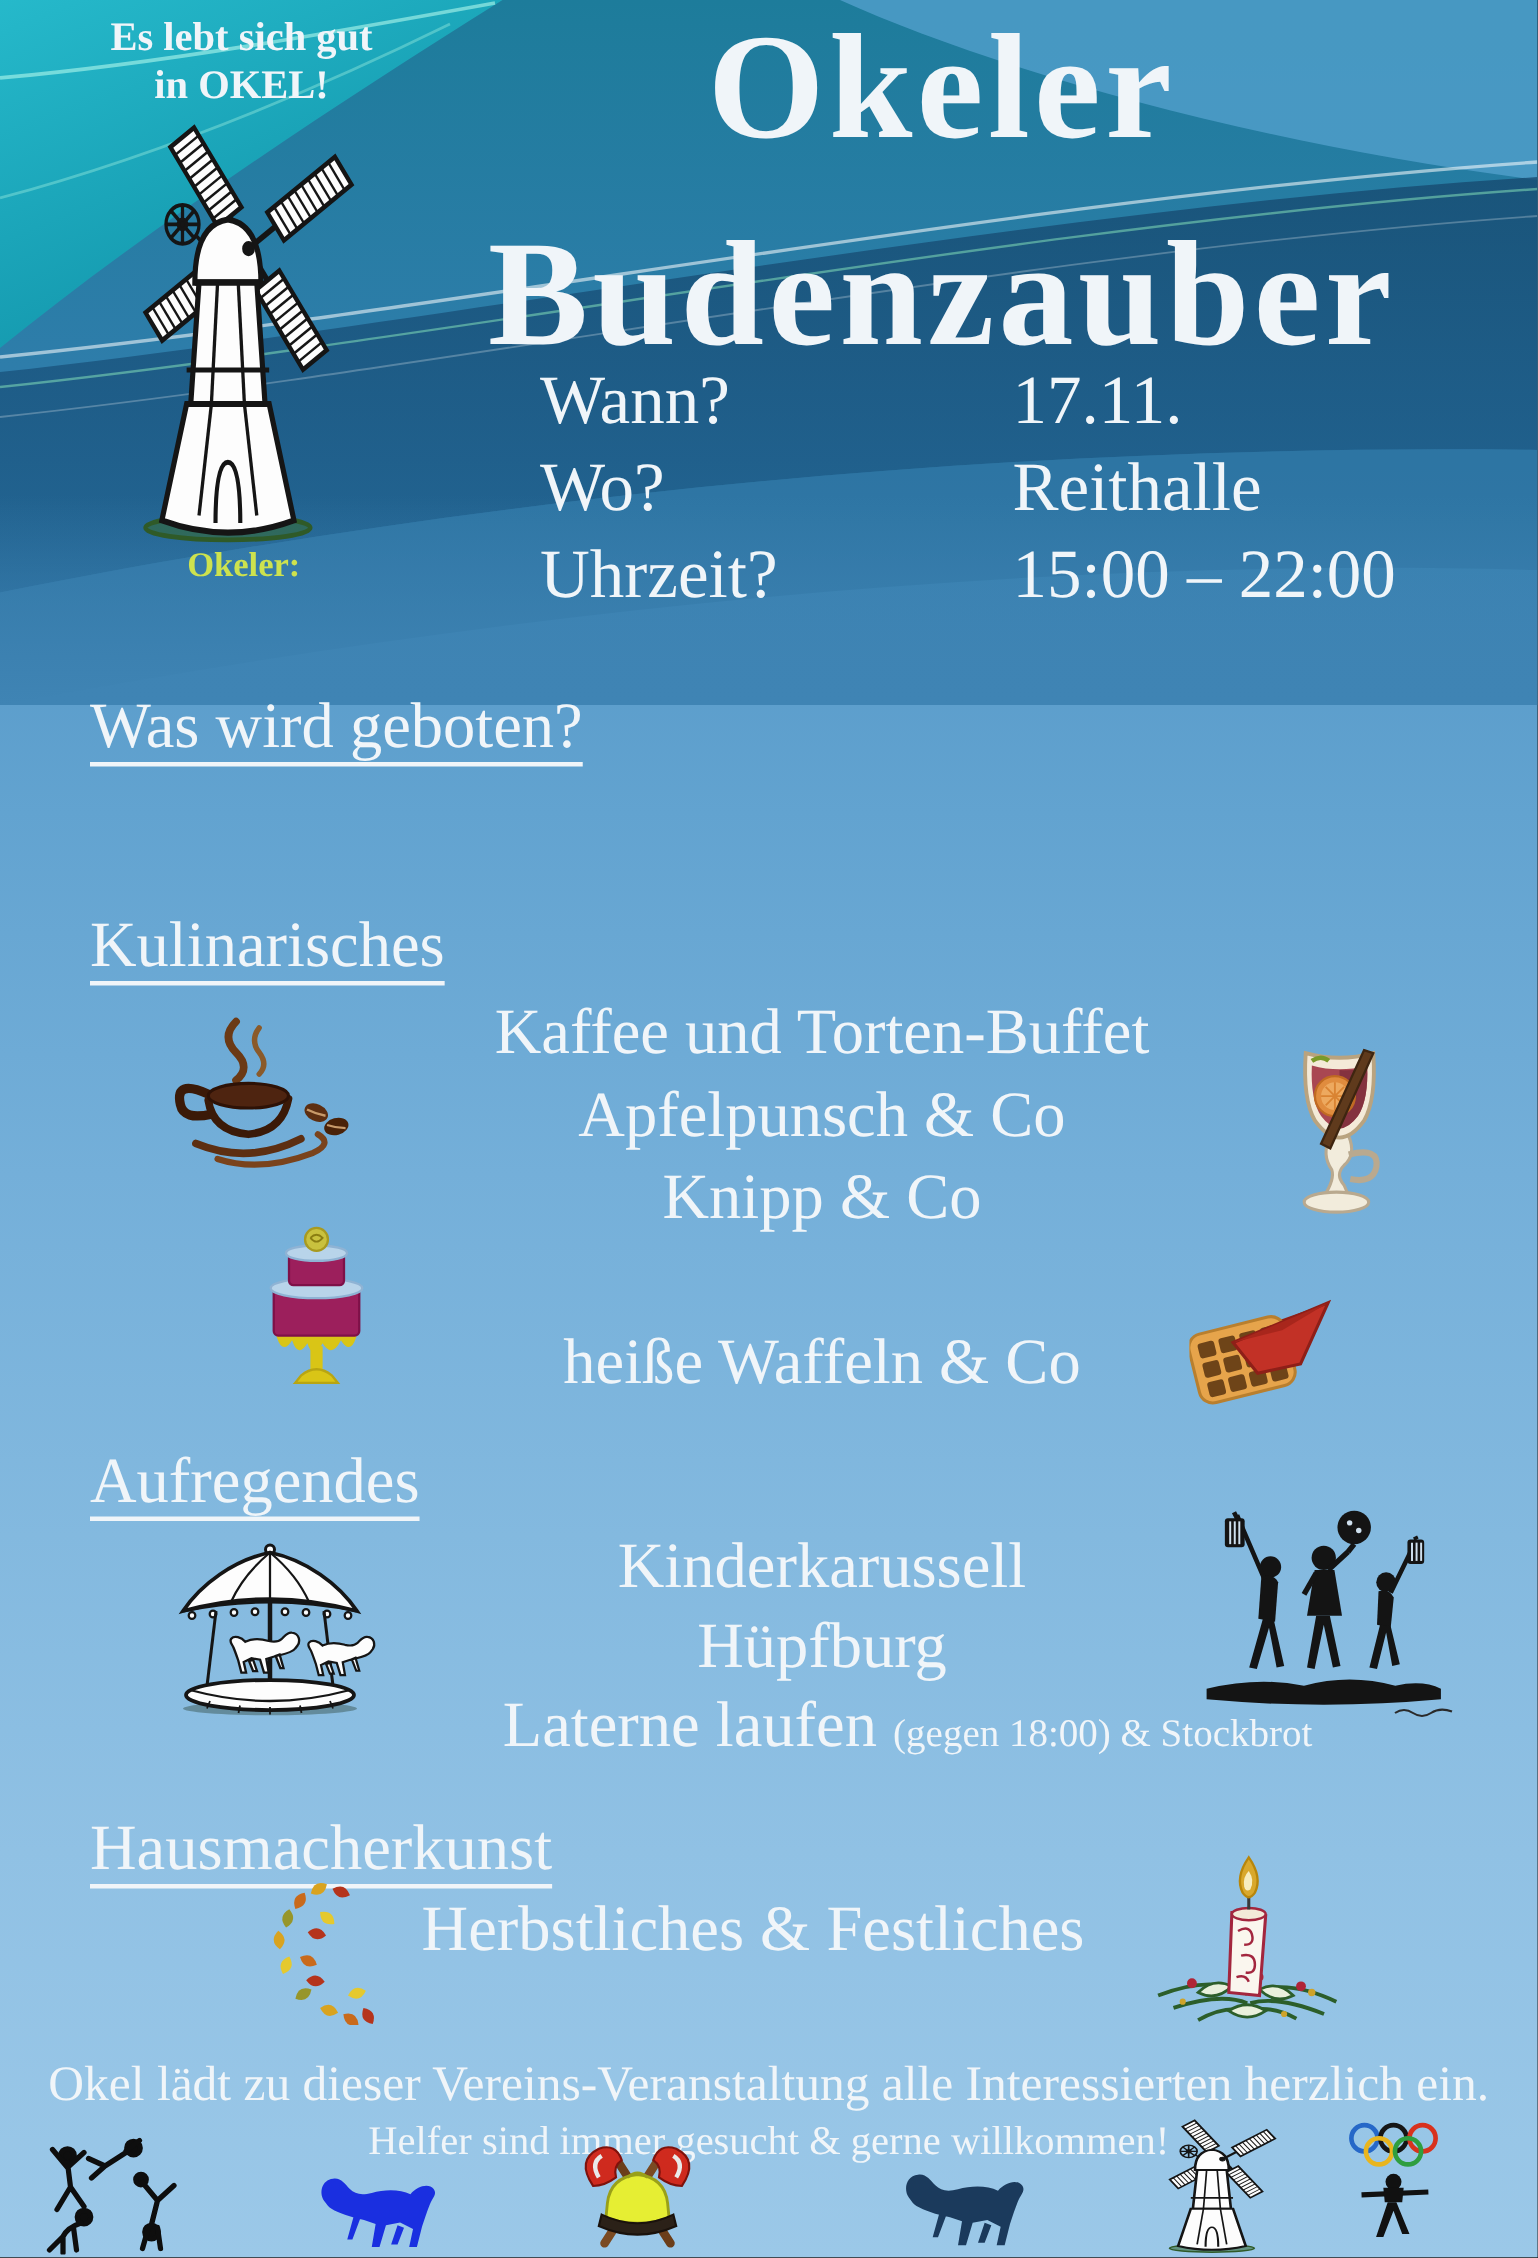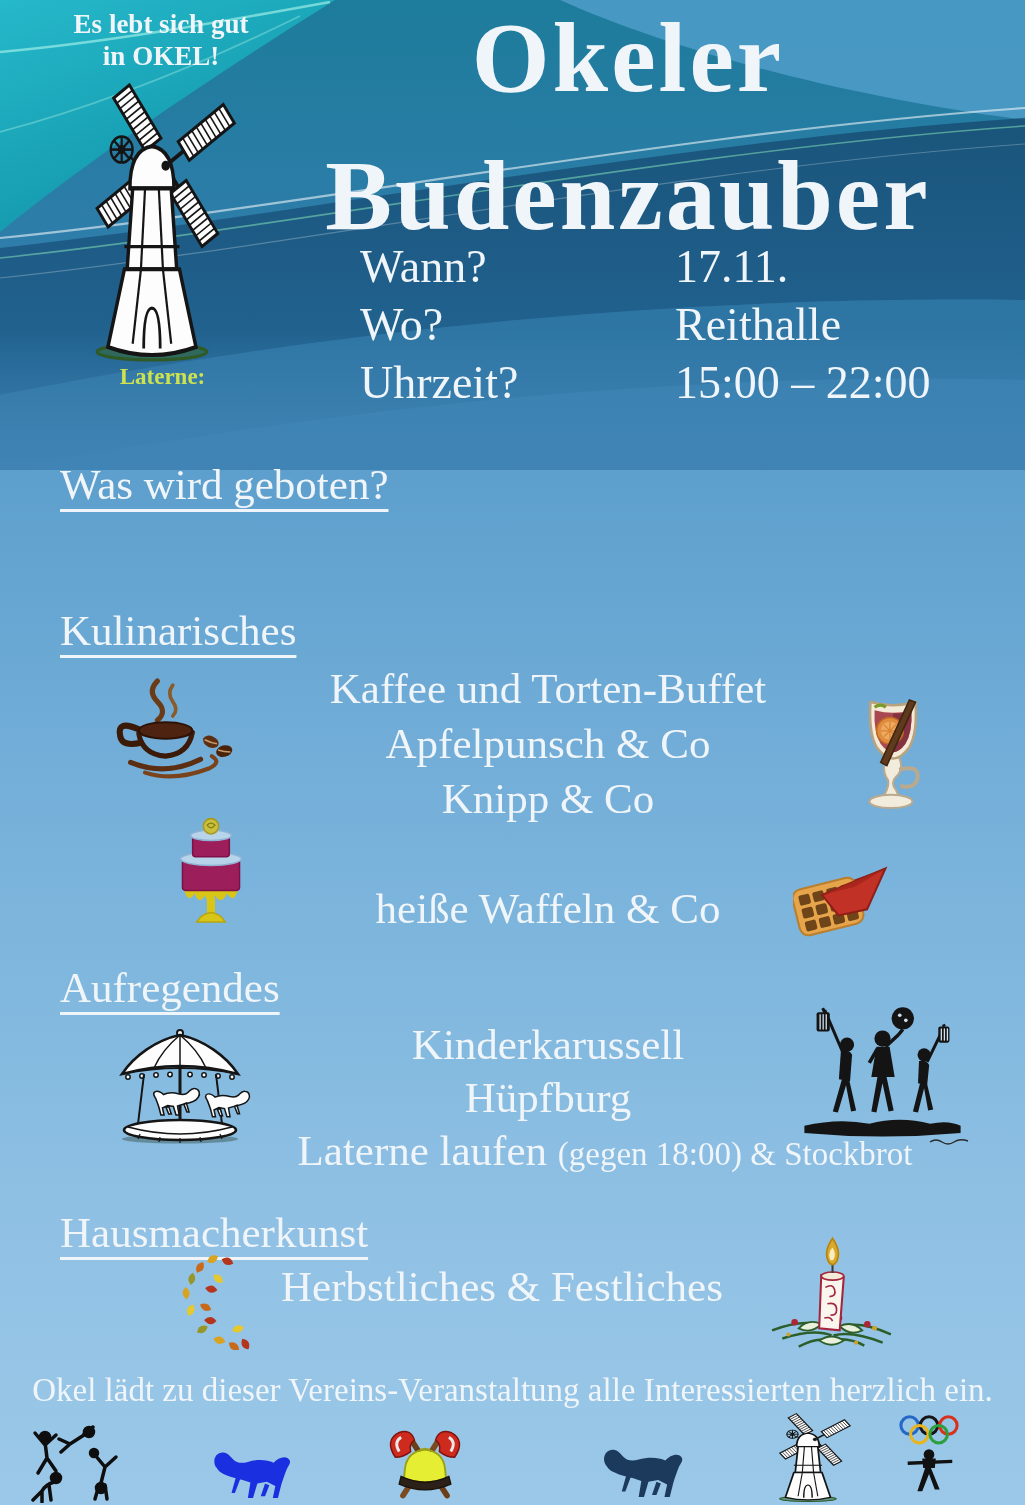--- a/index.html
+++ b/index.html
@@ -18,21 +18,21 @@
   .title2{left:230px;top:138px;width:796px;font-size:100px;font-weight:700;letter-spacing:3px;}
   .contact1{left:40px;top:364px;width:245px;font-size:23px;font-weight:700;color:#cde24e;}
   .contact2{left:10px;top:390px;width:305px;font-size:25px;font-weight:700;color:#cde24e;}
   .schRow{left:360px;width:620px;height:56px;font-size:46px;}
   .schRow .q{position:absolute;left:0;top:0;}
   .schRow .a{position:absolute;left:315px;top:0;}
   .h2{font-size:43px;left:60px;}
   .item{font-size:43px;}
   .itemsK{left:248px;width:600px;}
   .line{position:absolute;left:0;width:100%;}
-  .note{font-size:33px;}
+  .note{font-size:26px;}
   .introSub{left:255px;top:516px;font-size:44px;}
   .footer1{left:0;top:1372px;width:1025px;font-size:33px;}
   .footer2{left:0;top:1412px;width:1025px;font-size:27px;}
   svg{display:block;}
 </style>
 </head>
 <body>
 
 <div class="poster">
 
@@ -165,21 +165,21 @@
 
   <div class="abs tagline ctr">
     <div>Es lebt sich gut</div>
     <div>in OKEL!</div>
   </div>
 
   <svg class="abs" style="left:68px;top:80px" width="172" height="288" preserveAspectRatio="none">
       <use href="#windmill" width="125" height="178" transform="scale(1.376,1.618)"></use>
     </svg>
 
-  <div class="abs contact1 ctr">Laterne:</div>
+  <div class="abs contact1 ctr">Okeler:</div>
 
   <div class="abs title1 ctr">Okeler</div>
   <div class="abs title2 ctr">Budenzauber</div>
 
   <div class="abs schRow" style="top:240px">
     <span class="q">Wann?</span>
     <span class="a">17.11.</span>
   </div>
   <div class="abs schRow" style="top:298px">
     <span class="q">Wo?</span>
@@ -387,20 +387,21 @@
       <path d="M56,56 q7,-4 9,2 q2,7 -5,7"></path>
       <path d="M58,72 q9,-2 9,6 q0,6 -6,5"></path>
       <path d="M55,86 q6,-2 8,3"></path>
     </g>
     <line x1="63" y1="42" x2="63" y2="33" stroke="#3a3a3a" stroke-width="2"></line>
     <path d="M63,8 Q72,21 67,31 Q63,37 59,31 Q54,21 63,8 Z" fill="#d9a82c" stroke="#b8860b" stroke-width="1.5"></path>
     <path d="M63,17 Q67,23 64,29 Q61,31 60,27 Q59,21 63,17 Z" fill="#f7edc0"></path>
   </svg>
 
   <div class="abs footer1 ctr">Okel lädt zu dieser Vereins-Veranstaltung alle Interessierten herzlich ein.</div>
+  <div class="abs footer2 ctr">Helfer sind immer gesucht &amp; gerne willkommen!</div>
 
   <svg class="abs" style="left:25px;top:1425px" width="120" height="78" viewBox="0 0 120 78">
     <g stroke="#0e0e0e" stroke-width="3.5" stroke-linecap="round" fill="none">
       <circle cx="20" cy="12" r="4.5" fill="#0e0e0e"></circle>
       <path d="M20,17 L22,33 M20,20 L10,8 M20,20 L31,10 M22,33 L13,48 M22,33 L31,46"></path>
       <circle cx="64" cy="7" r="4.5" fill="#0e0e0e"></circle>
       <path d="M59,10 L45,19 M59,9 L68,2 M45,19 L34,14 M45,19 L36,27"></path>
       <circle cx="69" cy="28" r="3.5" fill="#0e0e0e"></circle>
       <circle cx="76" cy="63" r="4.5" fill="#0e0e0e"></circle>
       <path d="M76,58 L80,42 M74,60 L70,74 M80,60 L82,74 M80,42 L70,30 M80,42 L91,32"></path>

